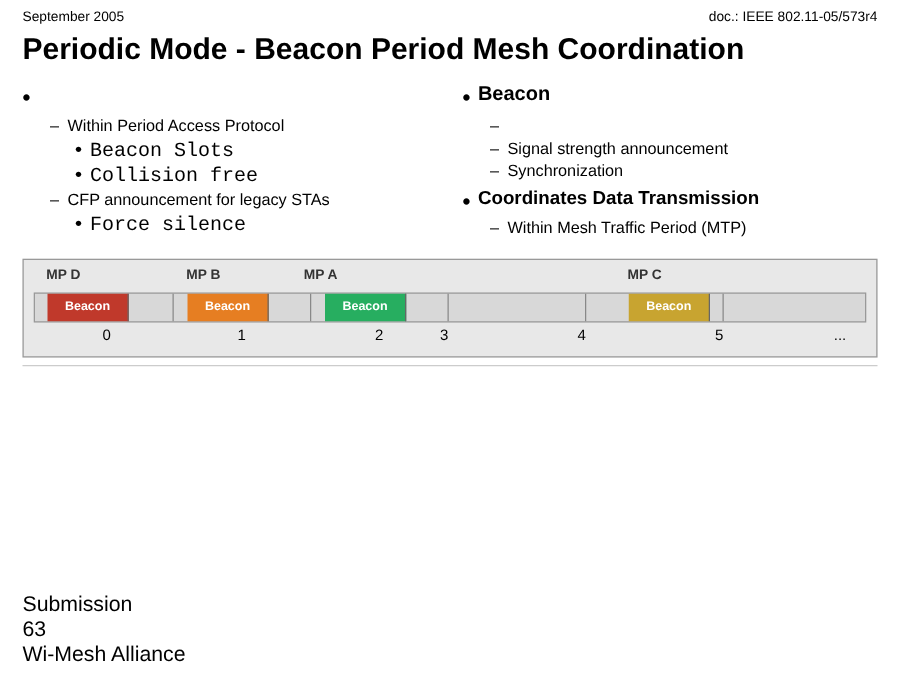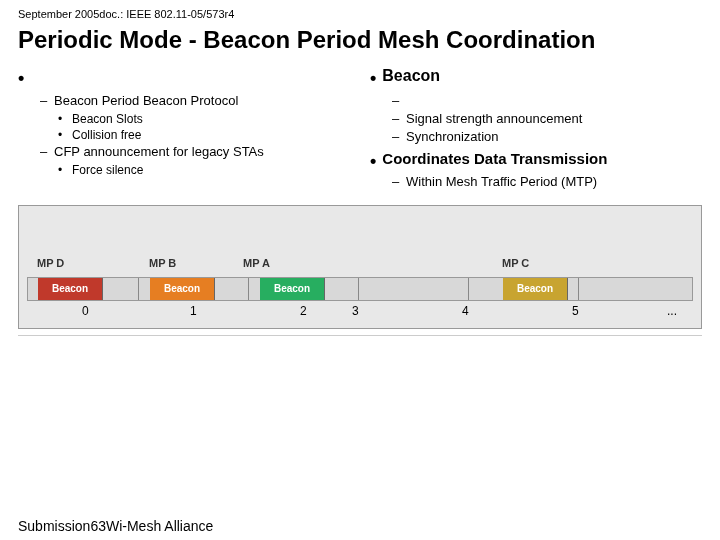--- a/index.html
+++ b/index.html
@@ -16,20 +16,21 @@
 
     .slide {
       width: 720px;
       height: 540px;
       padding: 0;
       position: relative;
     }
 
     .header {
       display: flex;
+      justify-content: space-between;
       padding: 8px 18px 2px 18px;
       font-size: 11px;
     }
 
     .title {
       font-size: 24px;
       font-weight: bold;
       padding: 4px 18px 12px 18px;
       line-height: 1.2;
     }
@@ -86,21 +87,22 @@
     .sub-sub-list {
       margin-left: 18px;
       margin-bottom: 2px;
     }
 
     .sub-sub-item {
       margin-bottom: 2px;
       display: flex;
       align-items: flex-start;
       gap: 4px;
-      font-size: 12px;
+      font-size: 16px;
+      font-family: Liberation Mono, monospace;
     }
 
     .sub-sub-item::before {
       content: "•";
       min-width: 10px;
     }
 
     .right-col .bullet-main {
       font-size: 16px;
       font-weight: bold;
@@ -173,23 +175,24 @@
       height: 20px;
       margin-top: 2px;
     }
 
     .footer {
       position: absolute;
       bottom: 6px;
       left: 0;
       right: 0;
       display: flex;
-      justify-content: flex-start;
+      justify-content: center;
       padding: 0 18px;
-      font-size: 14px;
+      font-size: 17px;
+      flex-direction: column;
     }
 
     .divider-line {
       border: none;
       border-top: 1px solid #ccc;
       margin: 0 18px;
     }
 
     .diagram-label-row {
       position: relative;
@@ -212,21 +215,21 @@
   <div class="content">
 
     <div class="left-col">
       <div class="bullet-main">
         <span class="bullet-dot">•</span>
       </div>
       <div class="sub-list">
 
         <div class="sub-item">
           <span class="dash">–</span>
-          <span>Beacon Period Beacon Protocol</span>
+          <span>Within Period Access Protocol</span>
         </div>
         <div class="sub-sub-list">
           <div class="sub-sub-item">
             <span>Beacon Slots</span>
           </div>
           <div class="sub-sub-item">
             <span>Collision free</span>
           </div>
         </div>
 
@@ -270,21 +273,21 @@
           <span class="dash">–</span>
           <span>Within Mesh Traffic Period (MTP)</span>
         </div>
       </div>
     </div>
 
   </div>
 
   <div class="diagram-area">
 
-    <div class="diagram-label-row" style="position:relative;height:18px;margin-top:45px;">
+    <div class="diagram-label-row" style="position:relative;height:18px;">
       <span style="position:absolute;left:10px;font-size:11px;font-weight:bold;color:#333;">MP D</span>
       <span style="position:absolute;left:122px;font-size:11px;font-weight:bold;color:#333;">MP B</span>
       <span style="position:absolute;left:216px;font-size:11px;font-weight:bold;color:#333;">MP A</span>
       <span style="position:absolute;left:475px;font-size:11px;font-weight:bold;color:#333;">MP C</span>
     </div>
 
     <div class="beacon-row" style="position:relative;height:24px;background:#d8d8d8;border:1px solid #999;">
 
       <div style="position:absolute;left:110px;top:0;height:100%;width:1px;background:#888;"></div>
       <div style="position:absolute;left:220px;top:0;height:100%;width:1px;background:#888;"></div>

